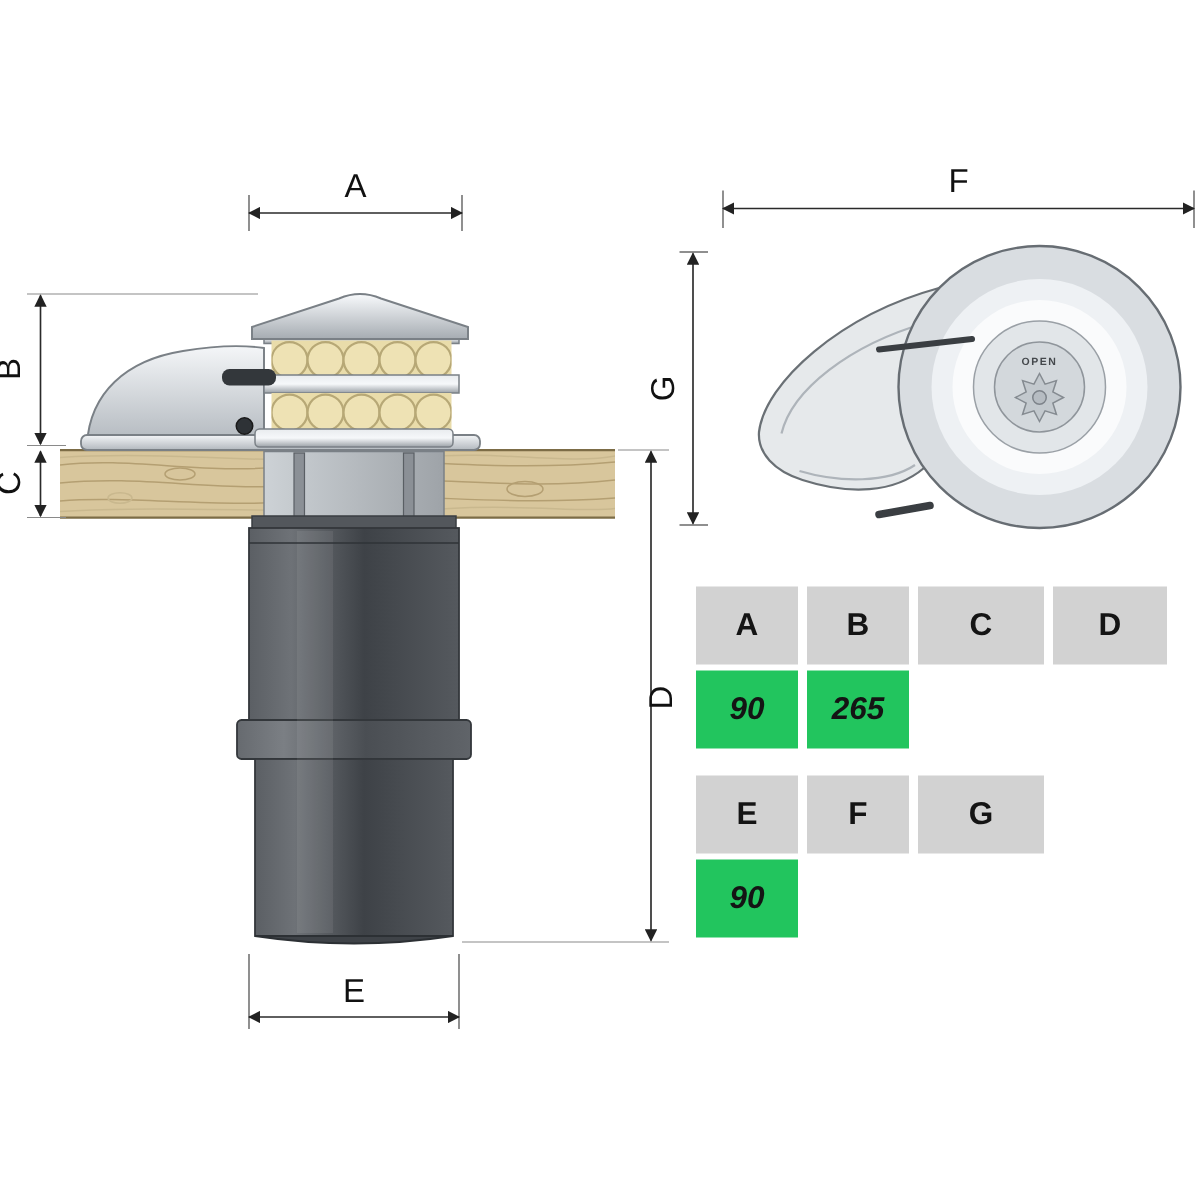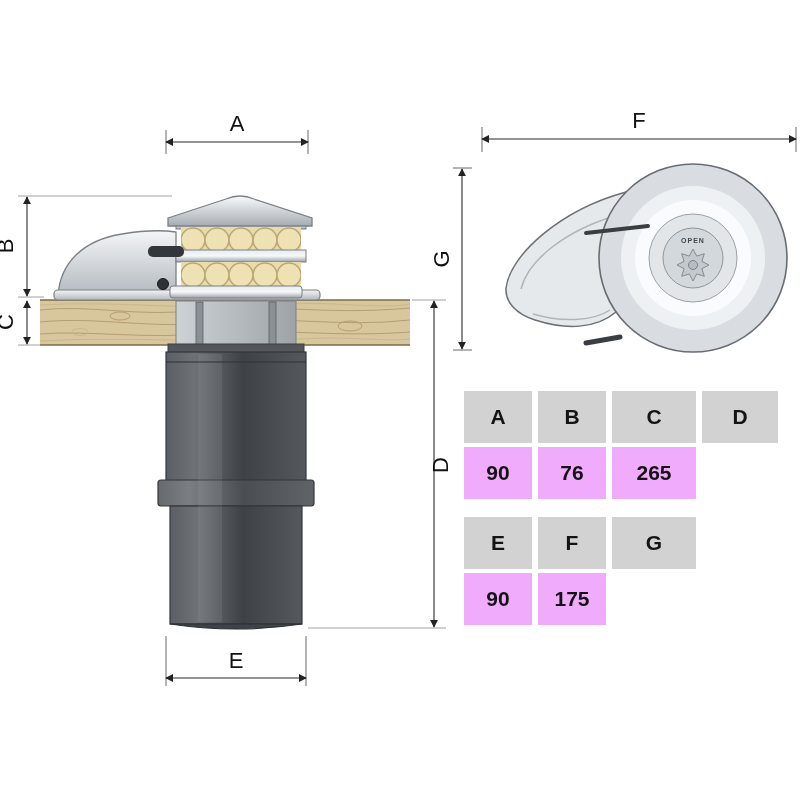--- a/index.html
+++ b/index.html
@@ -9,21 +9,21 @@
   .dim-label{font-family:"Liberation Sans", sans-serif;font-size:22px;font-weight:500;fill:#111;}
   .open-label{font-family:"Liberation Sans", sans-serif;font-size:7px;font-weight:700;fill:#44484c;letter-spacing:1px;}
   
   .dims-table{position:absolute;left:464px;top:391px;display:flex;flex-direction:column;gap:18px;}
   .tbl-group{display:flex;flex-direction:column;gap:4px;}
   .tbl-row{display:grid;grid-template-columns:68px 68px 84px 76px;column-gap:6px;}
   .tbl-row.three{grid-template-columns:68px 68px 84px;}
   .cell{height:52px;display:flex;align-items:center;justify-content:center;
         font-size:21px;font-weight:700;color:#141414;}
   .cell.hdr{background:#d2d2d2;}
-  .cell.val{background:#f0abfc;}
+  .cell.val{background:#22c55e;font-style:italic;}
 </style>
 </head>
 <body>
 
 <div id="canvas">
 
 <svg id="drawing" width="800" height="800" viewBox="0 0 800 800" xmlns="http://www.w3.org/2000/svg">
   <defs>
     <marker id="arr" viewBox="0 0 10 10" refX="9" refY="5" markerWidth="7.5" markerHeight="7.5" orient="auto-start-reverse">
       <path d="M0,0 L10,5 L0,10 z" fill="#222"></path>
@@ -213,30 +213,28 @@
 <div class="dims-table">
   <div class="tbl-group">
     <div class="tbl-row">
       <div class="cell hdr">A</div>
       <div class="cell hdr">B</div>
       <div class="cell hdr">C</div>
       <div class="cell hdr">D</div>
     </div>
     <div class="tbl-row">
       <div class="cell val">90</div>
-      <div class="cell val">76</div>
       <div class="cell val">265</div>
     </div>
   </div>
   <div class="tbl-group">
     <div class="tbl-row three">
       <div class="cell hdr">E</div>
       <div class="cell hdr">F</div>
       <div class="cell hdr">G</div>
     </div>
     <div class="tbl-row three">
       <div class="cell val">90</div>
-      <div class="cell val">175</div>
     </div>
   </div>
 </div>
 
 </div>
 
 </body></html>

